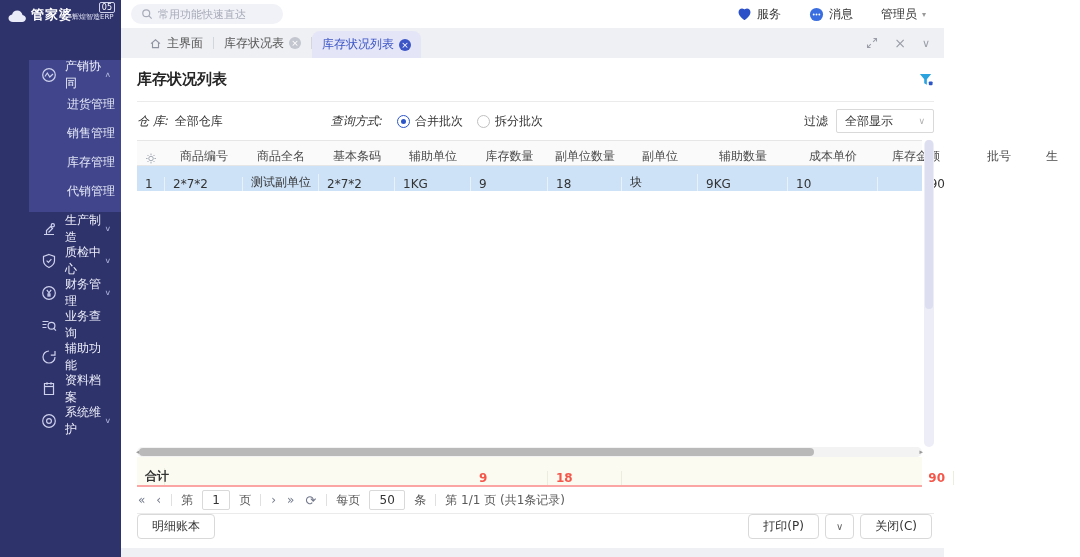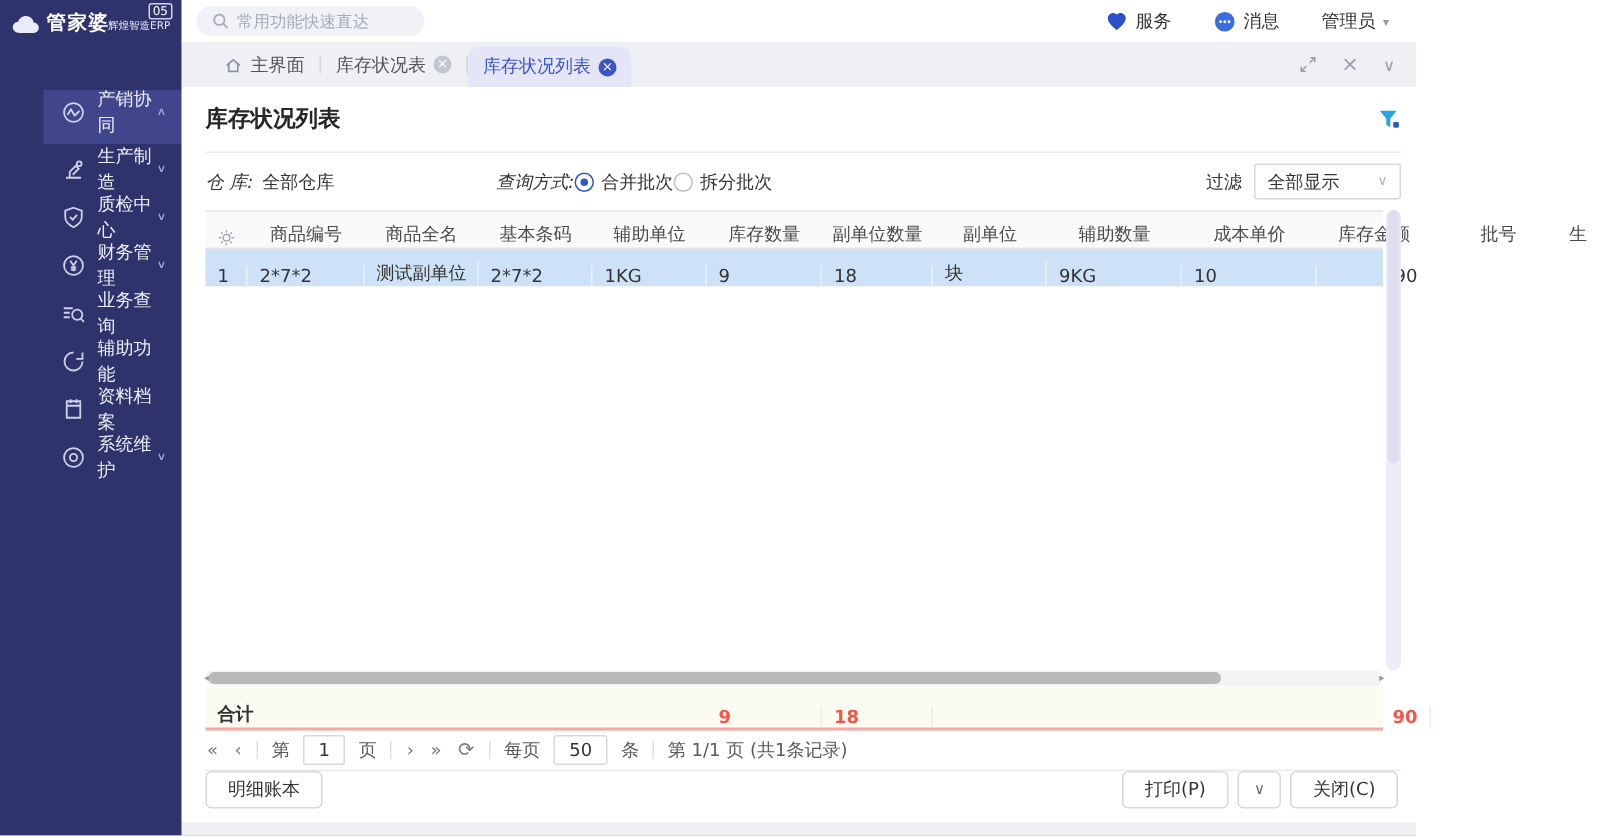--- a/index.html
+++ b/index.html
@@ -51,21 +51,21 @@
 
   
   .content { flex:1; display:flex; flex-direction:column; background:#fff; padding:0 10px 0 16px; min-height:0; }
   .page-header { height:44px; display:flex; align-items:center; border-bottom:1px solid #ebebeb; flex:none; }
   .page-header h1 { font-size:15px; font-weight:bold; color:#262626; }
   .funnel { margin-left:auto; cursor:pointer; }
 
   .filter-row { height:38px; display:flex; align-items:center; flex:none; color:#333; }
   .f-label { color:#333;font-style:italic; }
   .f-value { margin-left:6px; }
-  .query-group { margin-left:108px; display:flex; align-items:center; }
+  .query-group { margin-left:108px; display:flex; align-items:center; gap:14px; }
   .radio { display:flex; align-items:center; gap:5px; cursor:pointer; }
   .rb { width:13px; height:13px; border-radius:50%; border:1px solid #c0c0c0; background:#fff; position:relative; }
   .rb.checked { border-color:#2c55c8; }
   .rb.checked::after { content:""; position:absolute; left:3px; top:3px; width:5px; height:5px; border-radius:50%; background:#2c55c8; }
   .filter-right { margin-left:auto; display:flex; align-items:center; gap:8px; }
   .select { width:98px; height:24px; border:1px solid #d9d9d9; border-radius:2px; display:flex; align-items:center; padding:0 8px; cursor:pointer; background:#fff; }
   .select .sel-val { flex:1; color:#333; }
   .select .chev { font-size:9px; color:#b0b0b0; }
 
   
@@ -135,20 +135,26 @@
 
     <nav>
       <div class="group expanded">
         <div class="group-header">
           <svg class="gicon" width="16" height="16" viewBox="0 0 16 16" fill="none" stroke="currentColor" stroke-width="1.2">
             <circle cx="8" cy="8" r="6.3"></circle>
               <polyline points="4,9.5 6.3,6 8.8,10 12,7"></polyline>
           </svg>
           <span class="glabel">产销协同</span>
           <span class="garrow">∧</span>
+        </div>
+        <div class="submenu">
+          <div class="submenu-item">进货管理</div>
+          <div class="submenu-item">销售管理</div>
+          <div class="submenu-item">库存管理</div>
+          <div class="submenu-item">代销管理</div>
         </div>
       </div>
 
       <div class="group">
         <div class="group-header">
           <svg class="gicon" width="16" height="16" viewBox="0 0 16 16" fill="none" stroke="currentColor" stroke-width="1.2">
             <path d="M3 13.5h10M5.5 13.5V9.5l4-4 2 2-4 4"></path>
               <circle cx="11.8" cy="4.2" r="1.6"></circle>
           </svg>
           <span class="glabel">生产制造</span>

